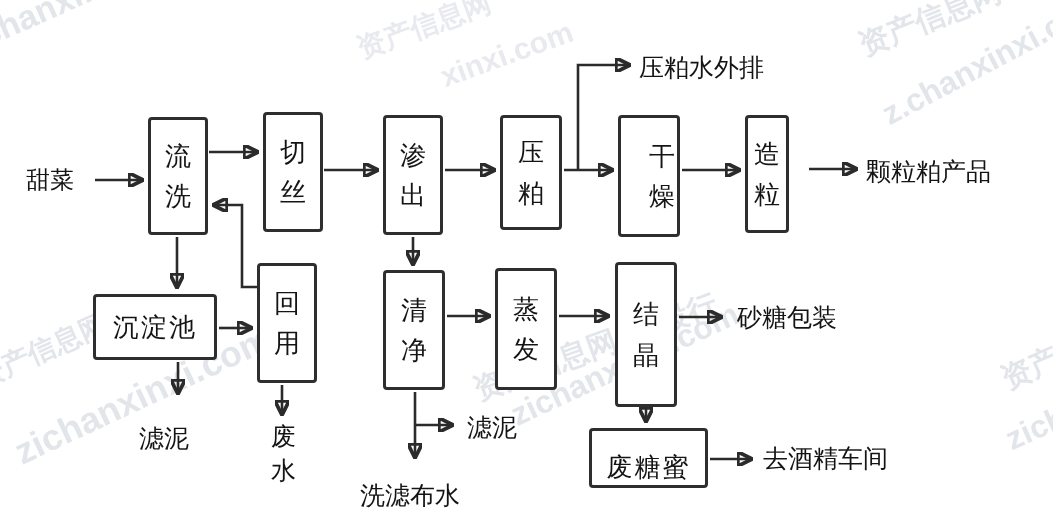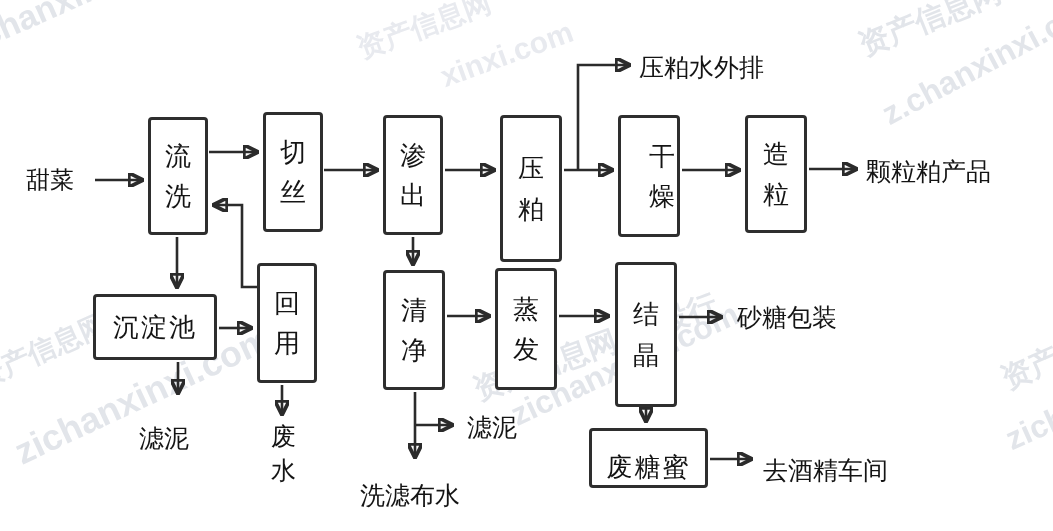--- a/index.html
+++ b/index.html
@@ -11,40 +11,40 @@
   .node{
     position:absolute;background:#ffffff;border:3px solid #2e2e2e;
     border-radius:4px;display:flex;align-items:center;justify-content:center;
     color:#141414;font-size:26px;z-index:3;box-sizing:border-box;
   }
   .node.v span{display:block;width:1.15em;word-break:break-all;text-align:center;line-height:1.55;}
   .node.h span{white-space:nowrap;letter-spacing:2px;}
   #node-liuxi{left:148px;top:117px;width:60px;height:118px;}
   #node-qiesi{left:263px;top:112px;width:60px;height:120px;}
   #node-shenchu{left:383px;top:115px;width:60px;height:120px;}
-  #node-yapo{left:500px;top:115px;width:62px;height:147px;}
+  #node-yapo{left:500px;top:115px;width:62px;height:115px;}
   #node-ganzao{left:618px;top:115px;width:62px;height:122px;justify-content:flex-end;}
-  #node-zaoli{left:745px;top:115px;width:62px;height:118px;}
+  #node-zaoli{left:745px;top:115px;width:44px;height:118px;}
   #node-chendianchi{left:93px;top:294px;width:124px;height:66px;}
   #node-huiyong{left:257px;top:263px;width:60px;height:120px;}
   #node-qingjing{left:383px;top:270px;width:62px;height:120px;}
   #node-zhengfa{left:495px;top:268px;width:62px;height:122px;}
   #node-jiejing{left:615px;top:262px;width:62px;height:145px;}
   #node-feitangmi{left:589px;top:428px;width:119px;height:60px;align-items:flex-end;}
   
   .lbl{position:absolute;color:#141414;font-size:25px;z-index:3;white-space:nowrap;}
   #label-tiancai{left:26px;top:164px;font-size:24px;}
   #label-yapo-shui{left:639px;top:51px;}
   #label-keli-po{left:866px;top:155px;}
   #label-lvni-left{left:139px;top:422px;}
   #label-feishui{left:270px;top:420px;width:27px;white-space:normal;word-break:break-all;line-height:1.35;text-align:center;}
   #label-lvni-mid{left:467px;top:411px;}
   #label-xilvbushui{left:360px;top:479px;}
   #label-shatang{left:737px;top:301px;}
-  #label-qujiujing{left:763px;top:442px;margin-top:12px;}
+  #label-qujiujing{left:763px;top:442px;}
   
   svg.arrows{position:absolute;left:0;top:0;z-index:2;}
   svg.arrows path{stroke:#2b2b2b;stroke-width:2.6;fill:none;}
   
   .wm{
     position:absolute;z-index:1;color:#e2e5ea;font-weight:bold;
     white-space:nowrap;transform-origin:0 0;user-select:none;
   }
   #wm1{left:-148px;top:-20px;font-size:32px;transform:rotate(-24deg);}
   #wm2{left:-50px;top:30px;font-size:34px;transform:rotate(-24deg);}

